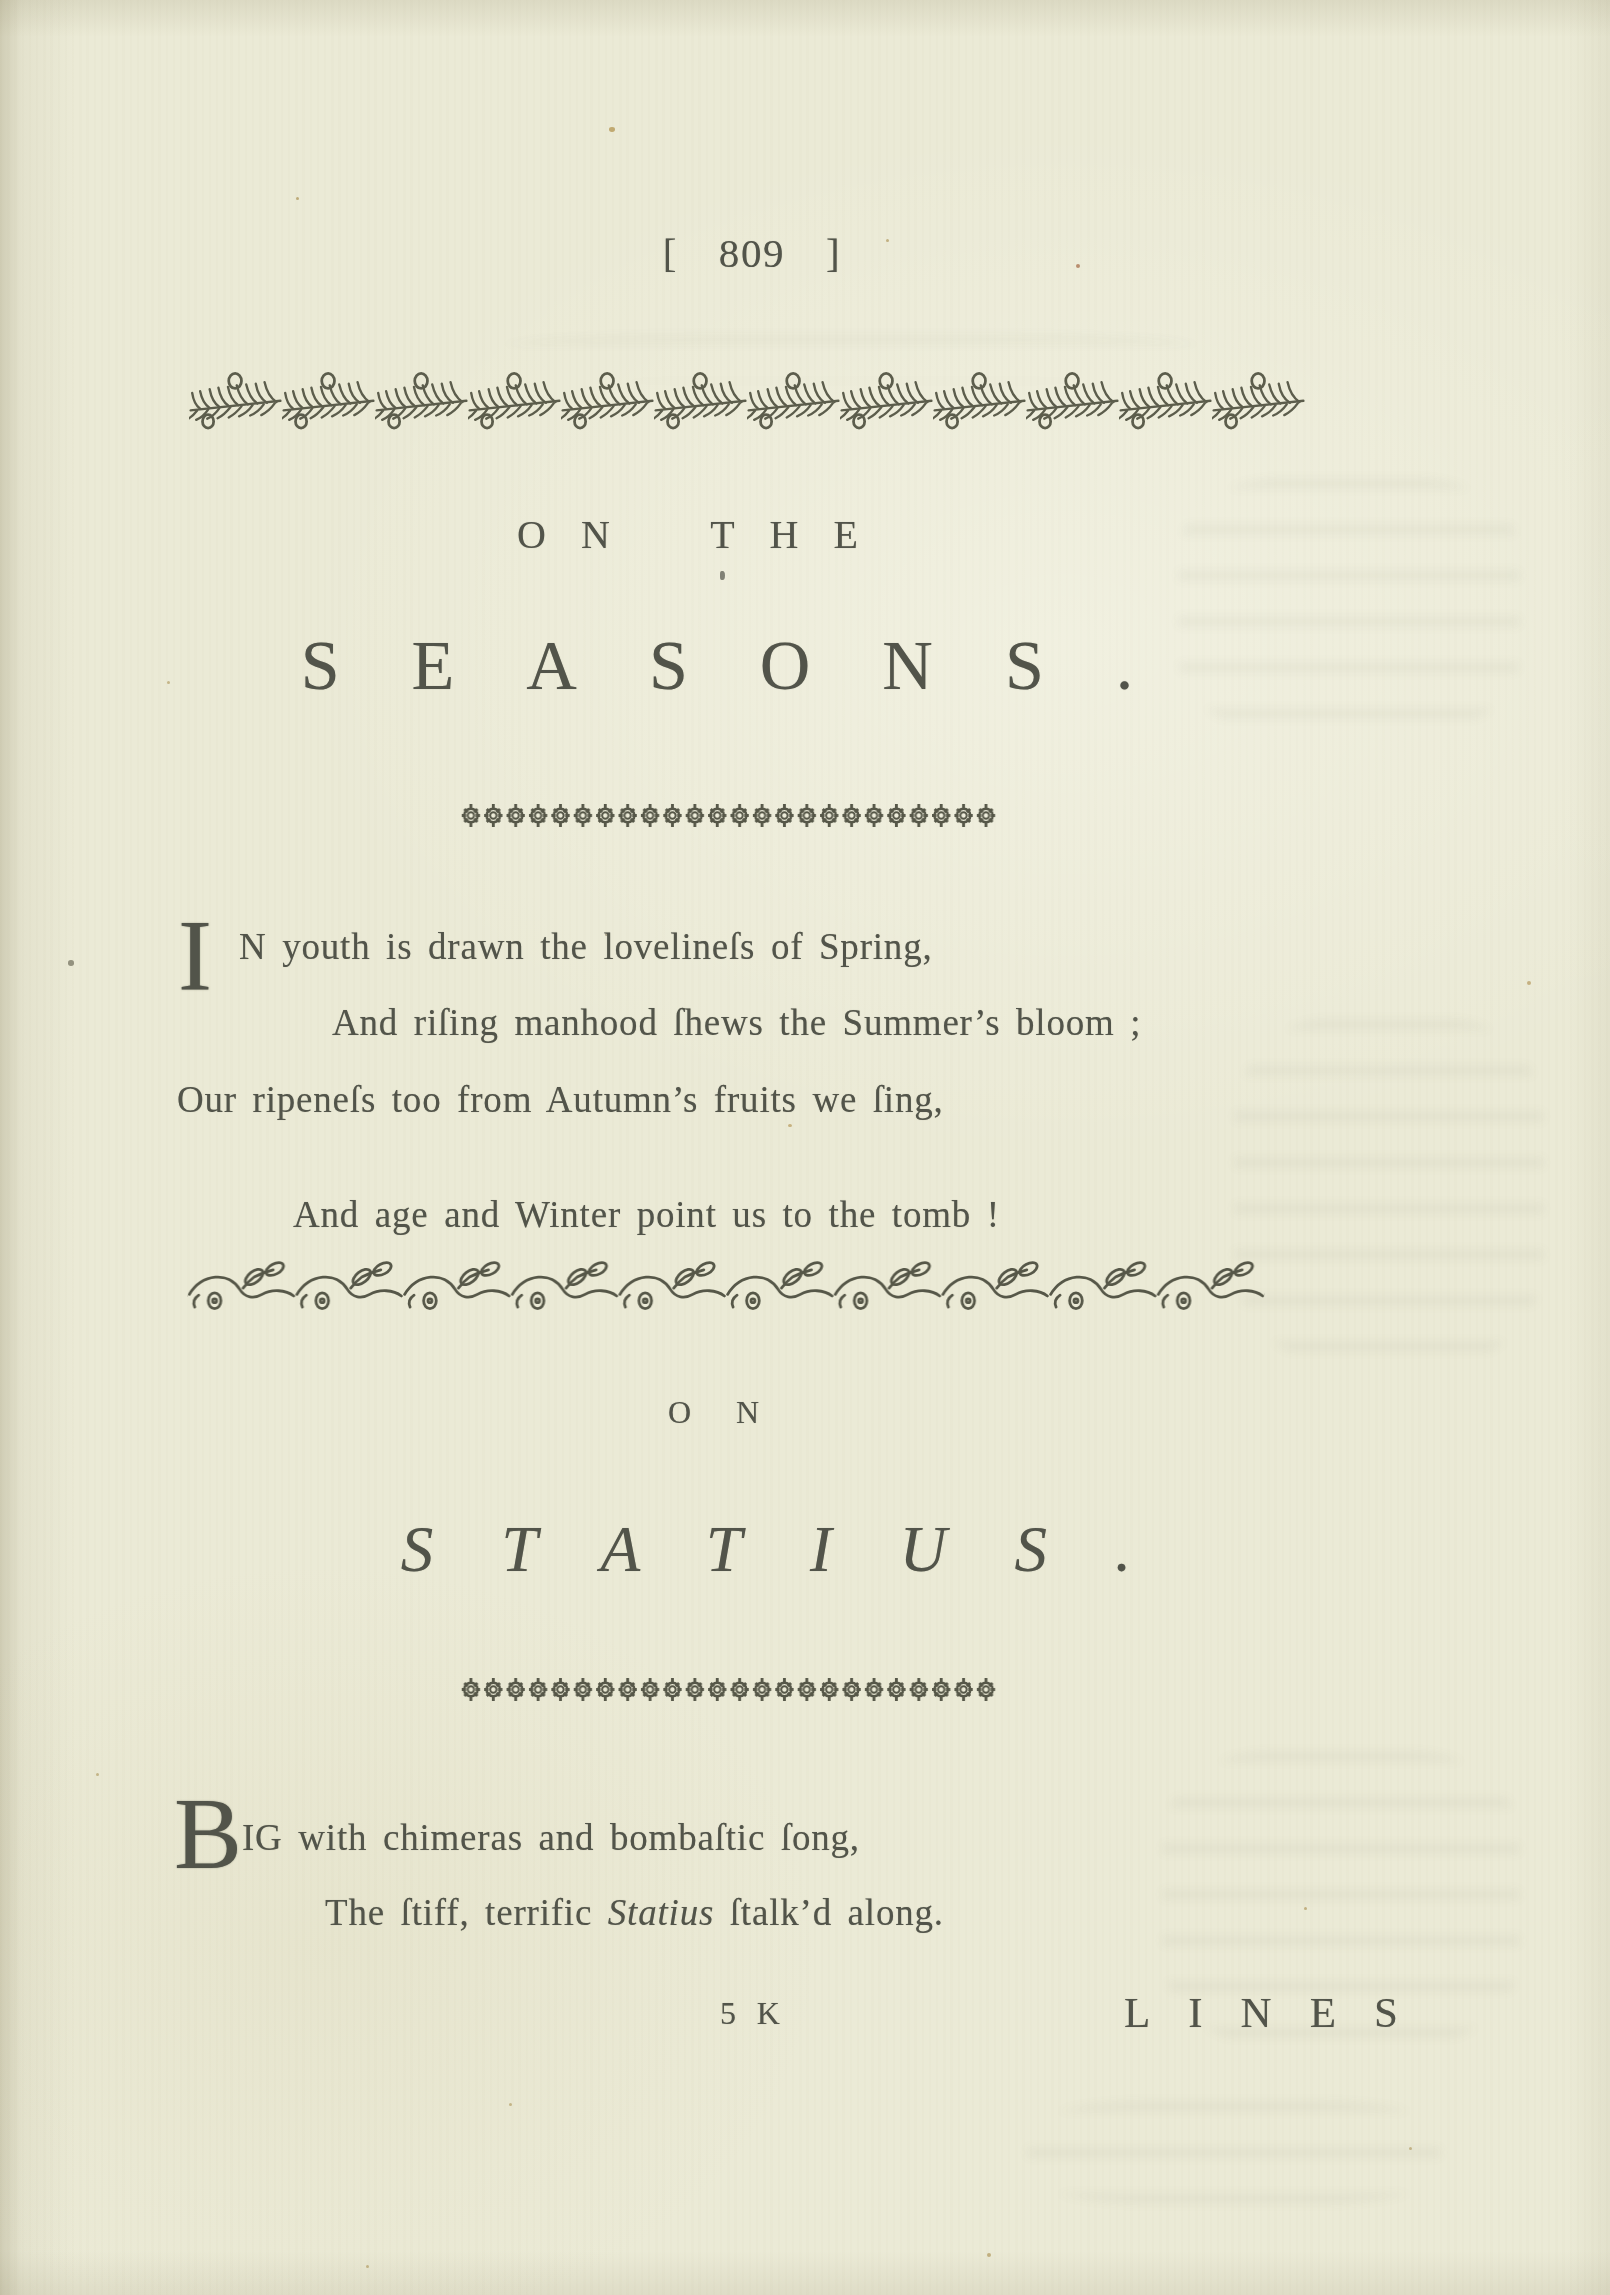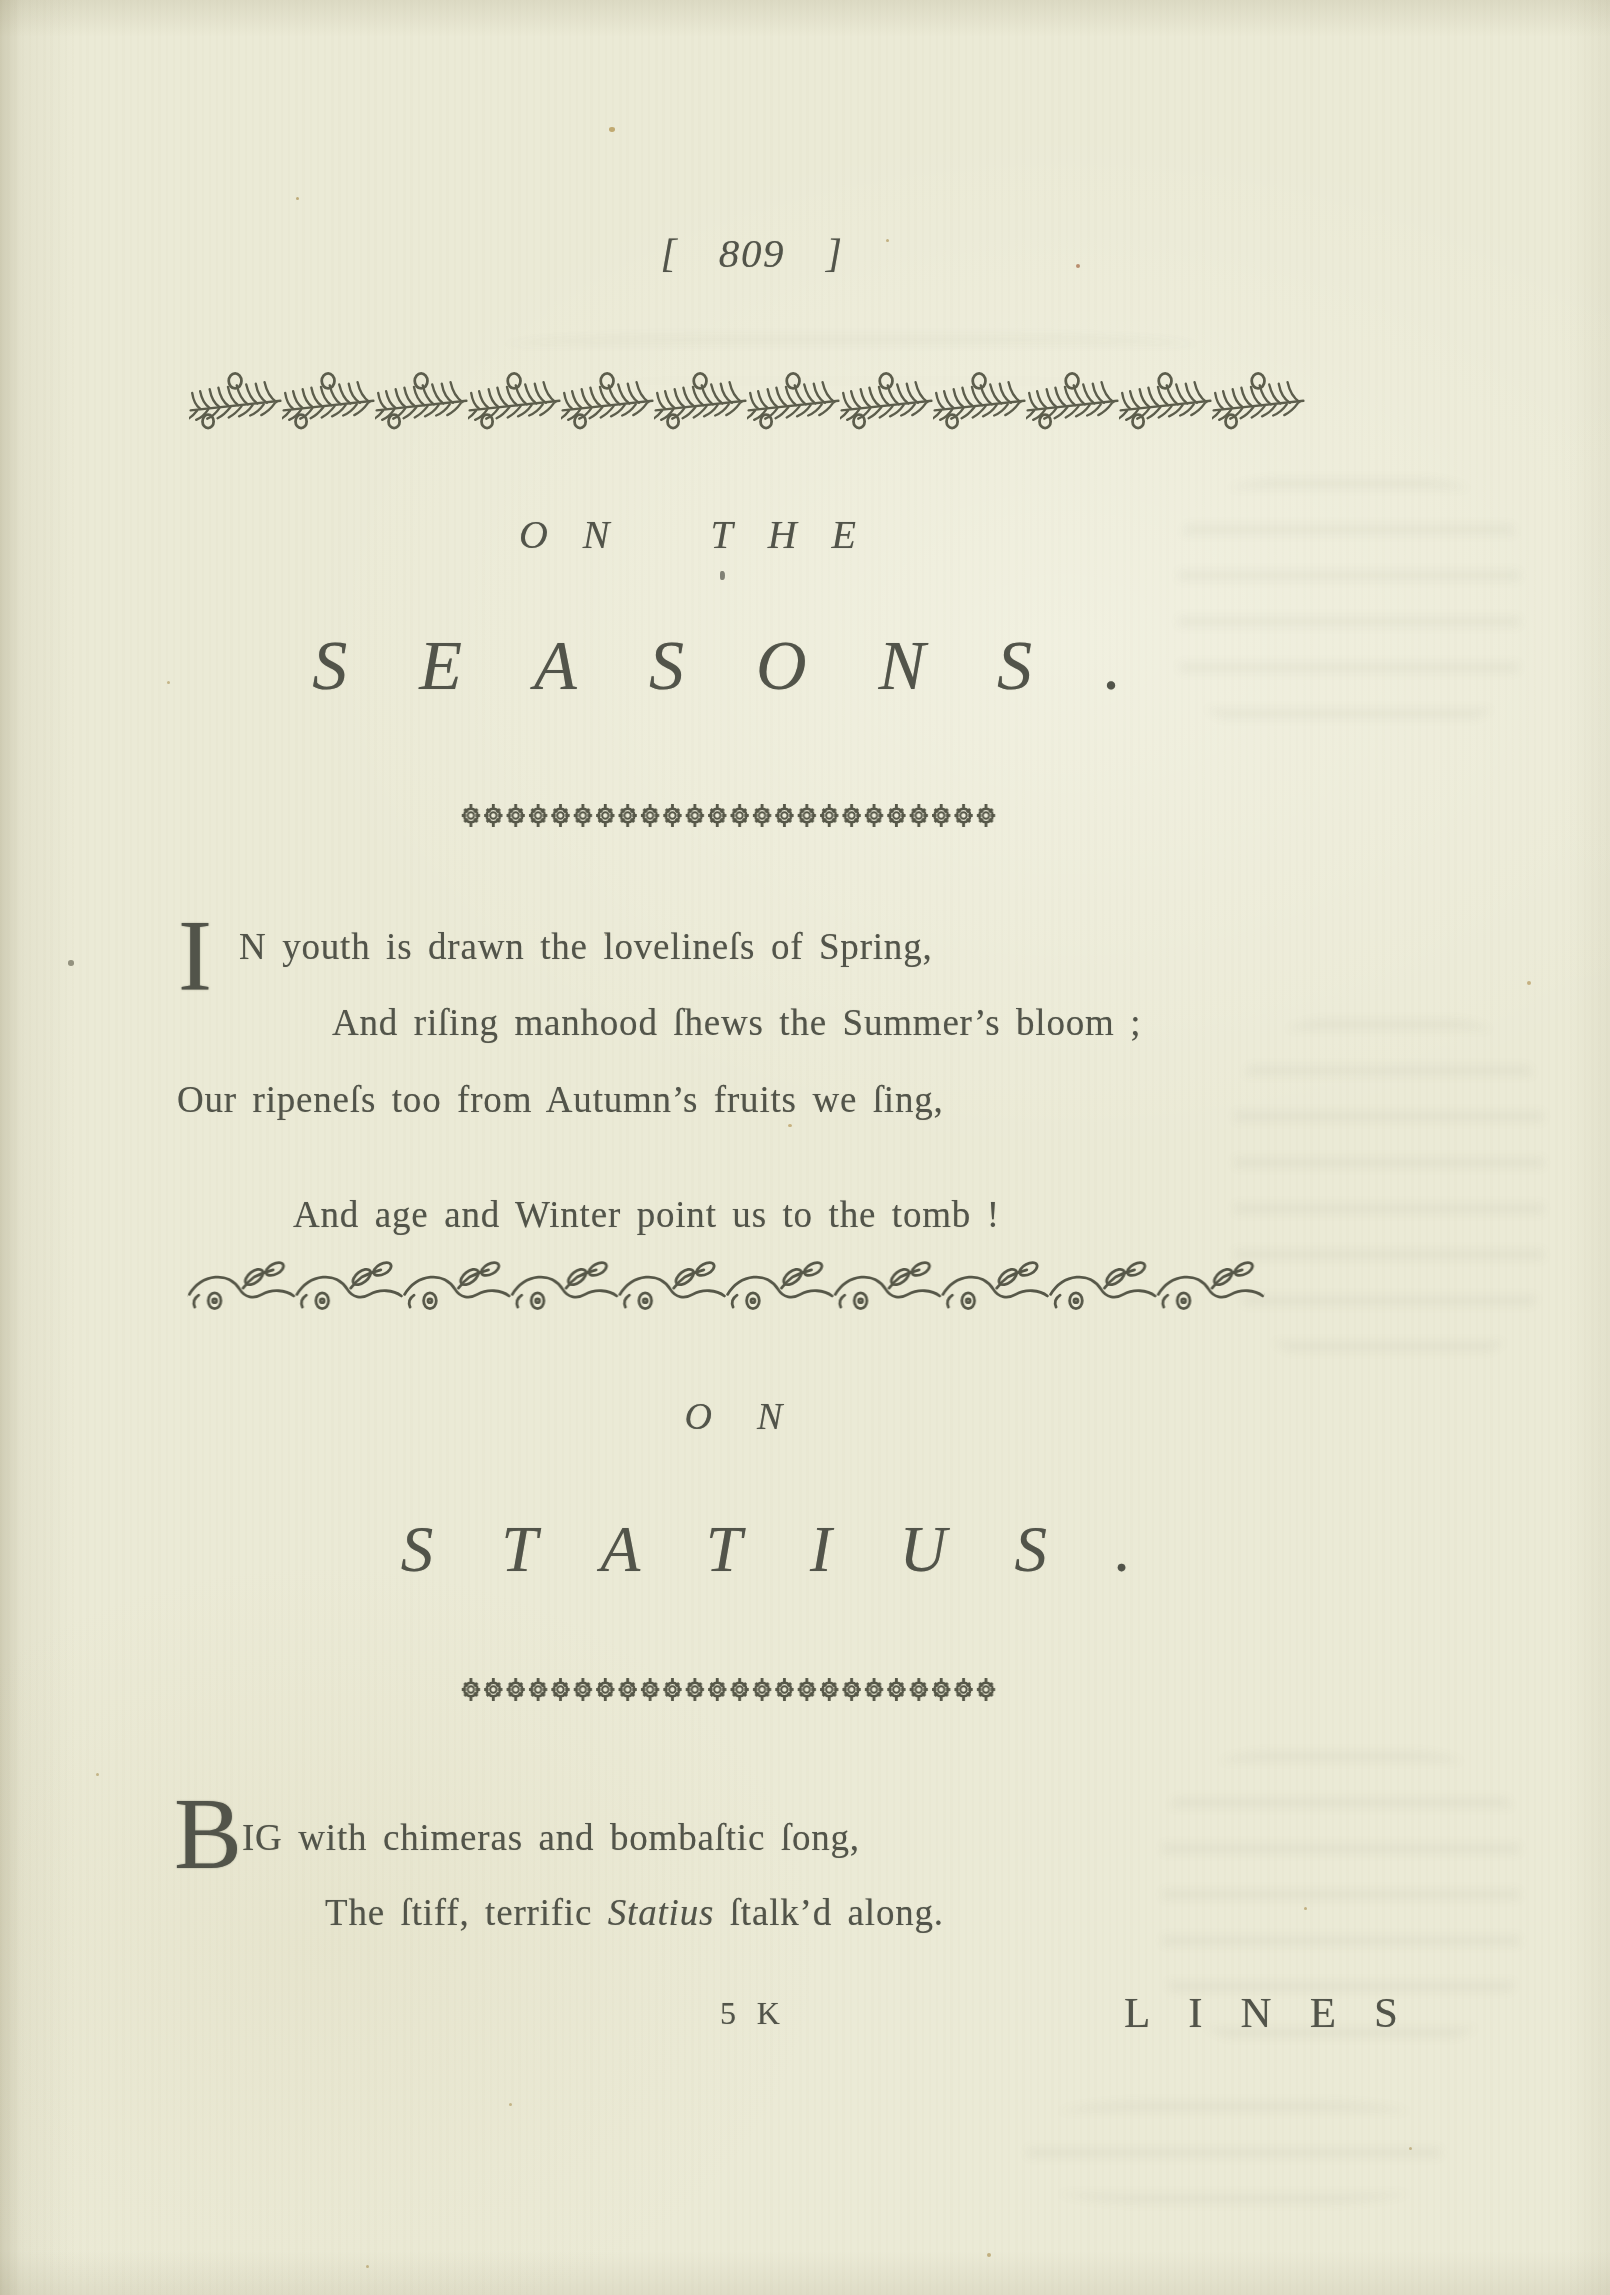--- a/index.html
+++ b/index.html
@@ -13,26 +13,26 @@
       linear-gradient(90deg, rgba(110,100,62,.22), rgba(110,100,62,.06) 22px, transparent 76px),
       linear-gradient(180deg, rgba(110,100,62,.12), transparent 37px),
       linear-gradient(270deg, rgba(110,100,62,.07), transparent 44px),
       linear-gradient(0deg, rgba(110,100,62,.10), transparent 44px),
       repeating-linear-gradient(90deg, rgba(150,140,95,.025) 0 2.4px, transparent 2.4px 7.2px);
     font-family:"Liberation Serif","DejaVu Serif",serif;
     color:var(--ink,#52544a);
     overflow:hidden;
   }
   .abs{position:absolute;}
-  .centered{left:0;text-align:center;font-style:italic;}
+  .centered{left:0;text-align:center;}
   .txt{white-space:nowrap; text-shadow:0 0 0.8px rgba(85,86,70,.45);}
   .pagenum{top:229px;width:1504px;font-size:41px;word-spacing:29px;letter-spacing:1.6px;}
   .kicker1{top:511px;width:1410px;font-size:40px;letter-spacing:35px;word-spacing:21px;}
   .title1{top:626px;width:1506px;font-size:70px;letter-spacing:72px;}
-  .kicker2{top:1394px;width:1472px;font-size:38px;letter-spacing:45px;padding-left:20px;}
+  .kicker2{top:1394px;width:1472px;font-size:32px;letter-spacing:45px;}
   .title2{top:1512px;width:1600px;font-size:65px;letter-spacing:68px;font-style:italic;}
   .poemline{font-size:37px;letter-spacing:0.8px;word-spacing:5.6px;}
   .dropcap{font-size:102px;line-height:.82;text-shadow:0 0 1.6px rgba(70,72,58,.55);}
   .sig{top:1995px;left:720px;font-size:32px;word-spacing:12.7px;}
   .catchword{top:1988px;left:1124px;font-size:43px;letter-spacing:38px;}
   .em{font-style:italic;margin-top:27px;}
   .ornament{color:#5c5d4c;}
   .speck{position:absolute;border-radius:50%;}
   .ghost{position:absolute;filter:blur(4.8px);opacity:.55;border-radius:30%;
     background:repeating-linear-gradient(180deg, rgba(96,97,75,.10) 0 11px, transparent 11px 46px);}

